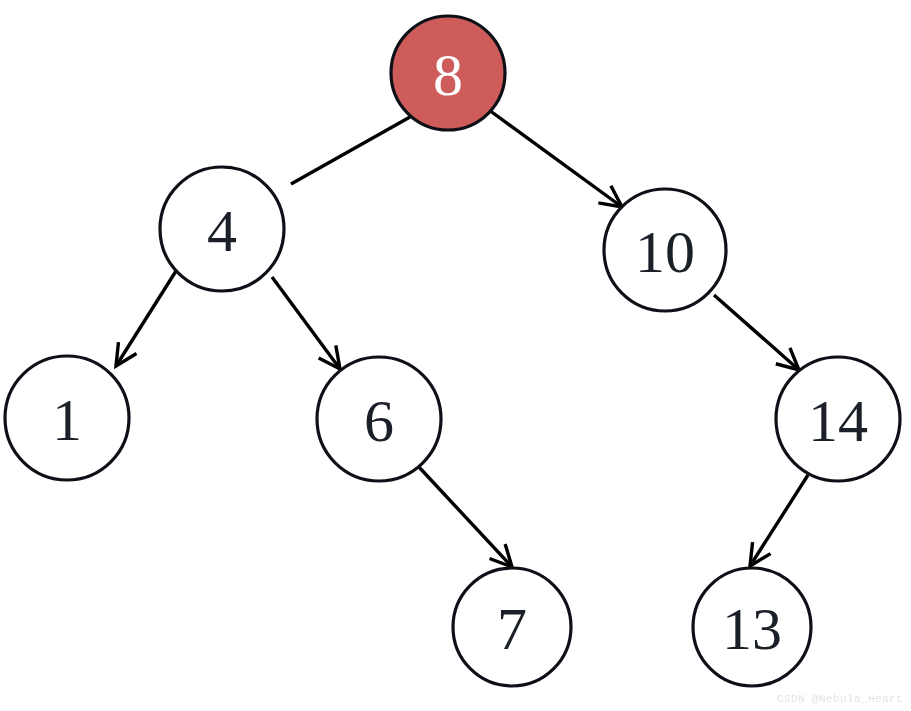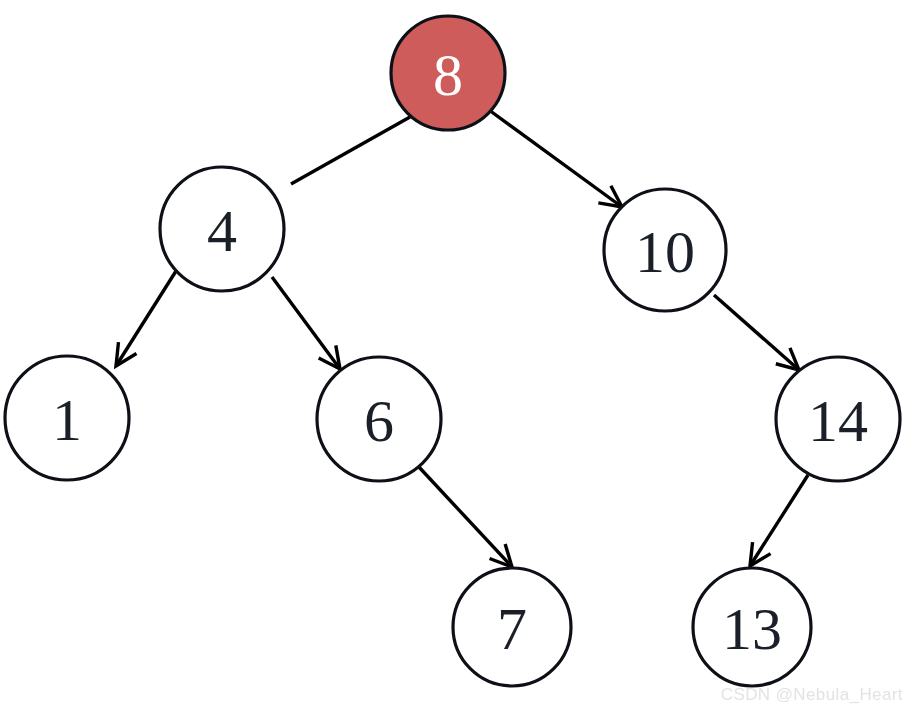--- a/index.html
+++ b/index.html
@@ -54,22 +54,22 @@
     stroke: #000000;
     stroke-width: 3.4;
     fill: none;
     stroke-linecap: butt;
     stroke-linejoin: miter;
   }
   .watermark {
     position: absolute;
     right: 8px;
     bottom: 6px;
-    font-family: Liberation Sans, sans-serif;
-    font-size: 17px;
+    font-family: Liberation Mono, monospace;
+    font-size: 11px;
     color: #e3e3e3;
     letter-spacing: 0.4px;
     white-space: nowrap;
     user-select: none;
   }
 </style>
 </head>
 <body>
 
 <div id="canvas">

